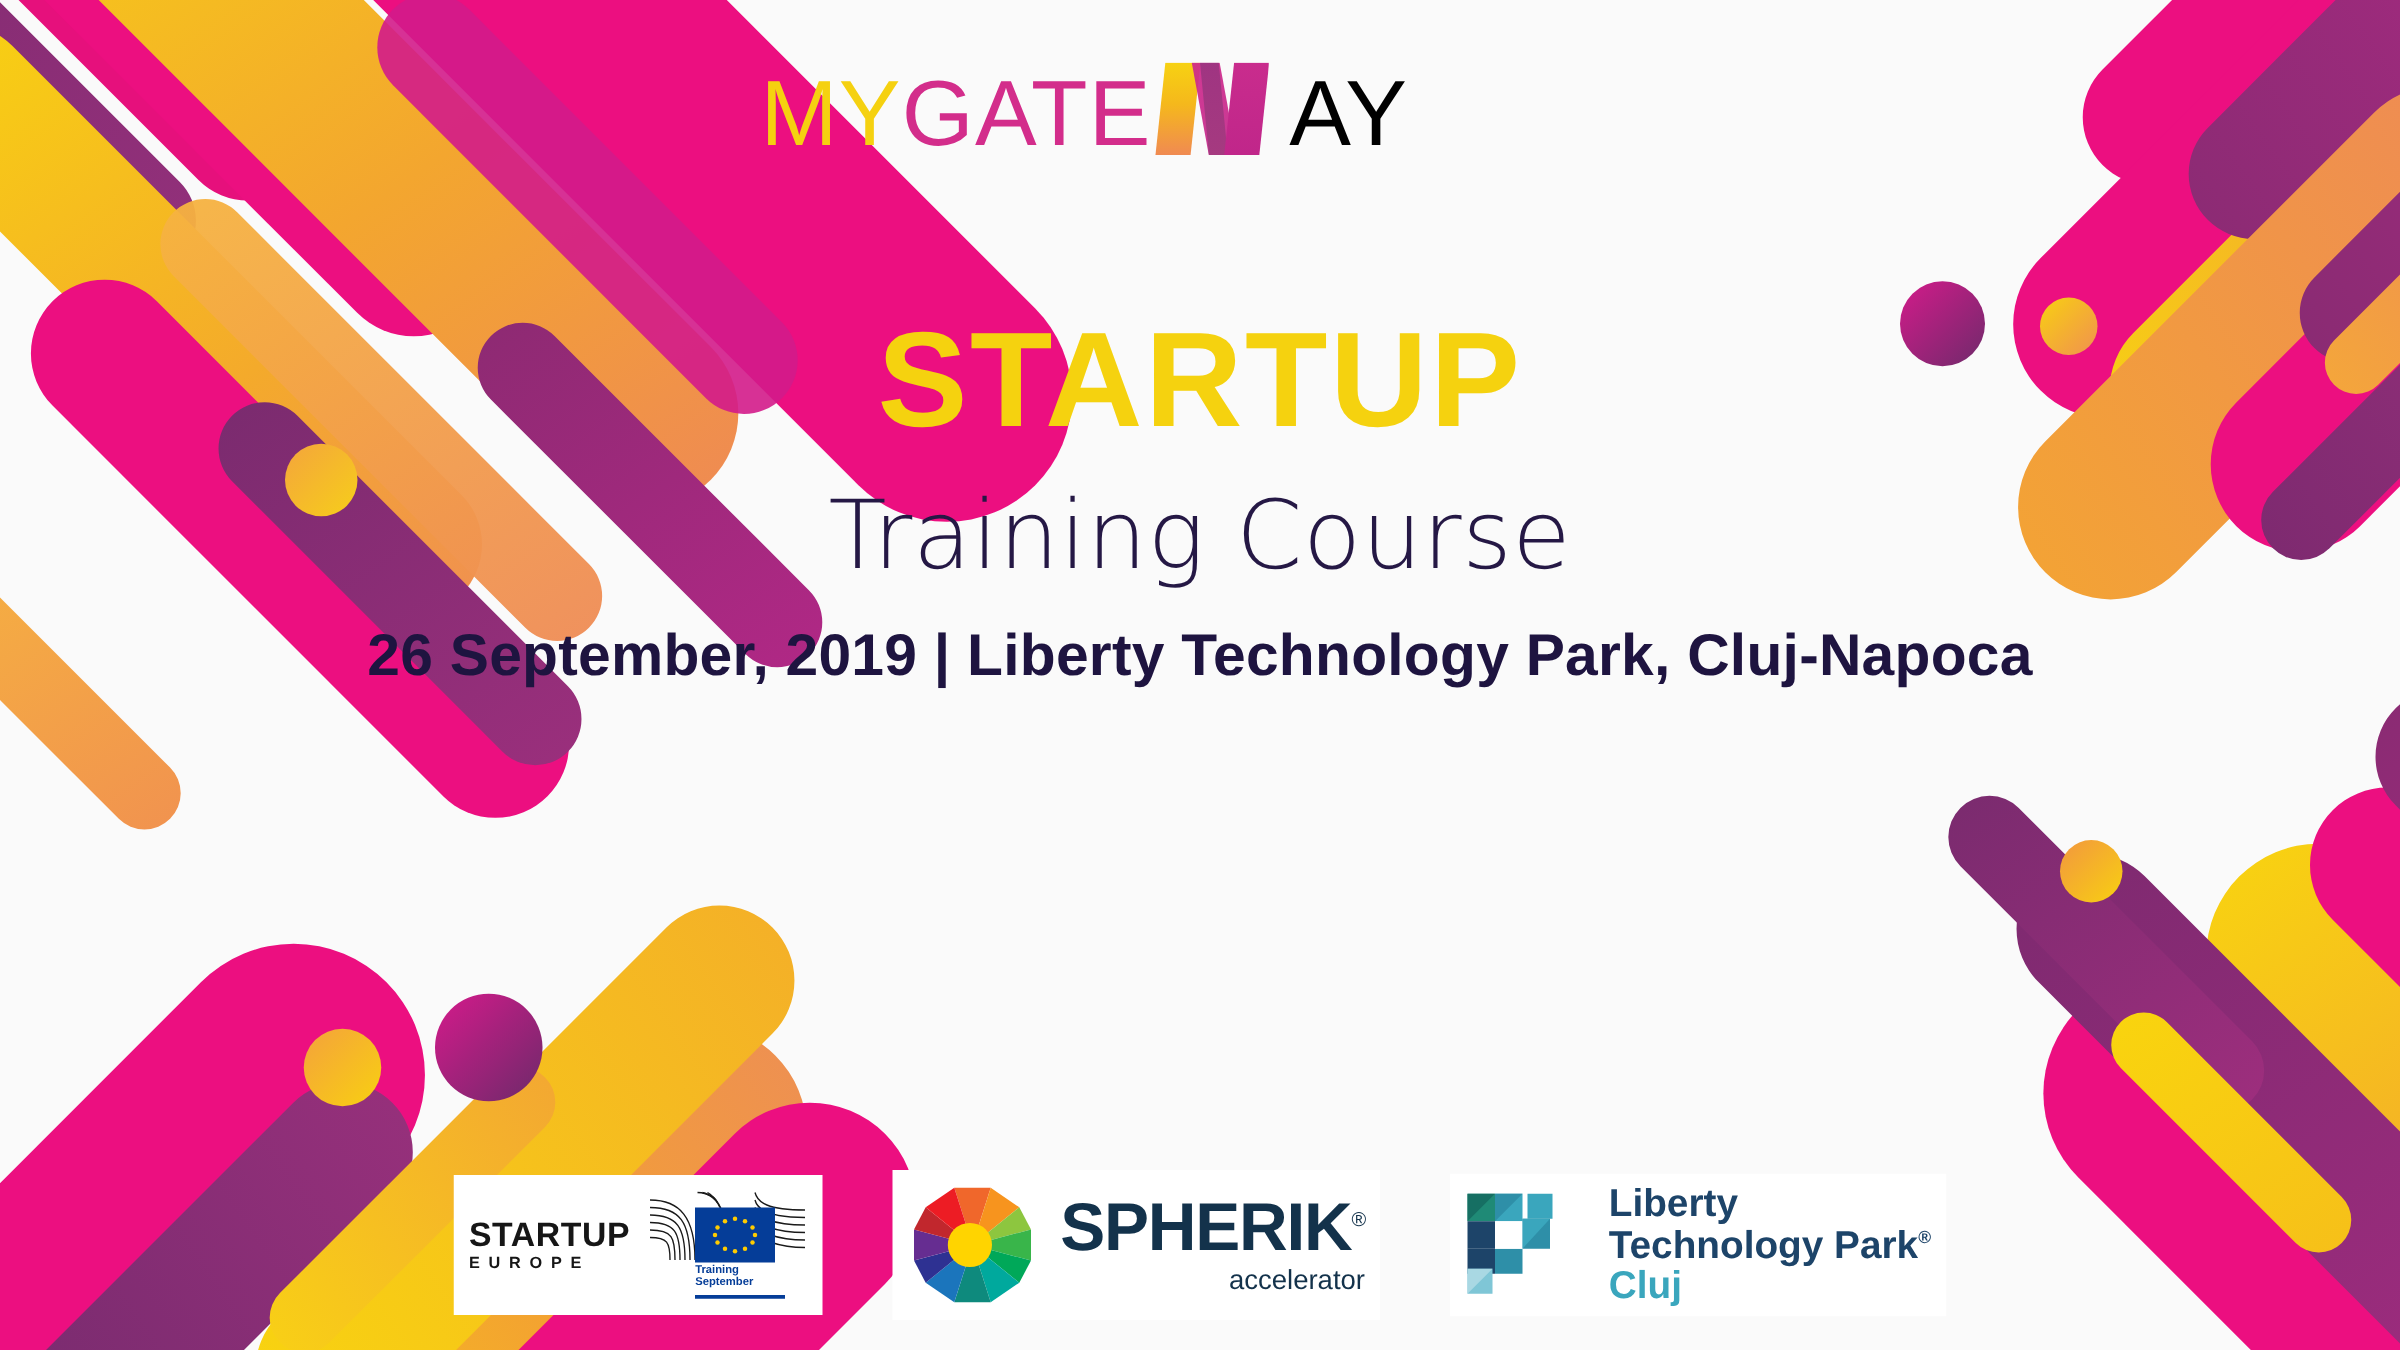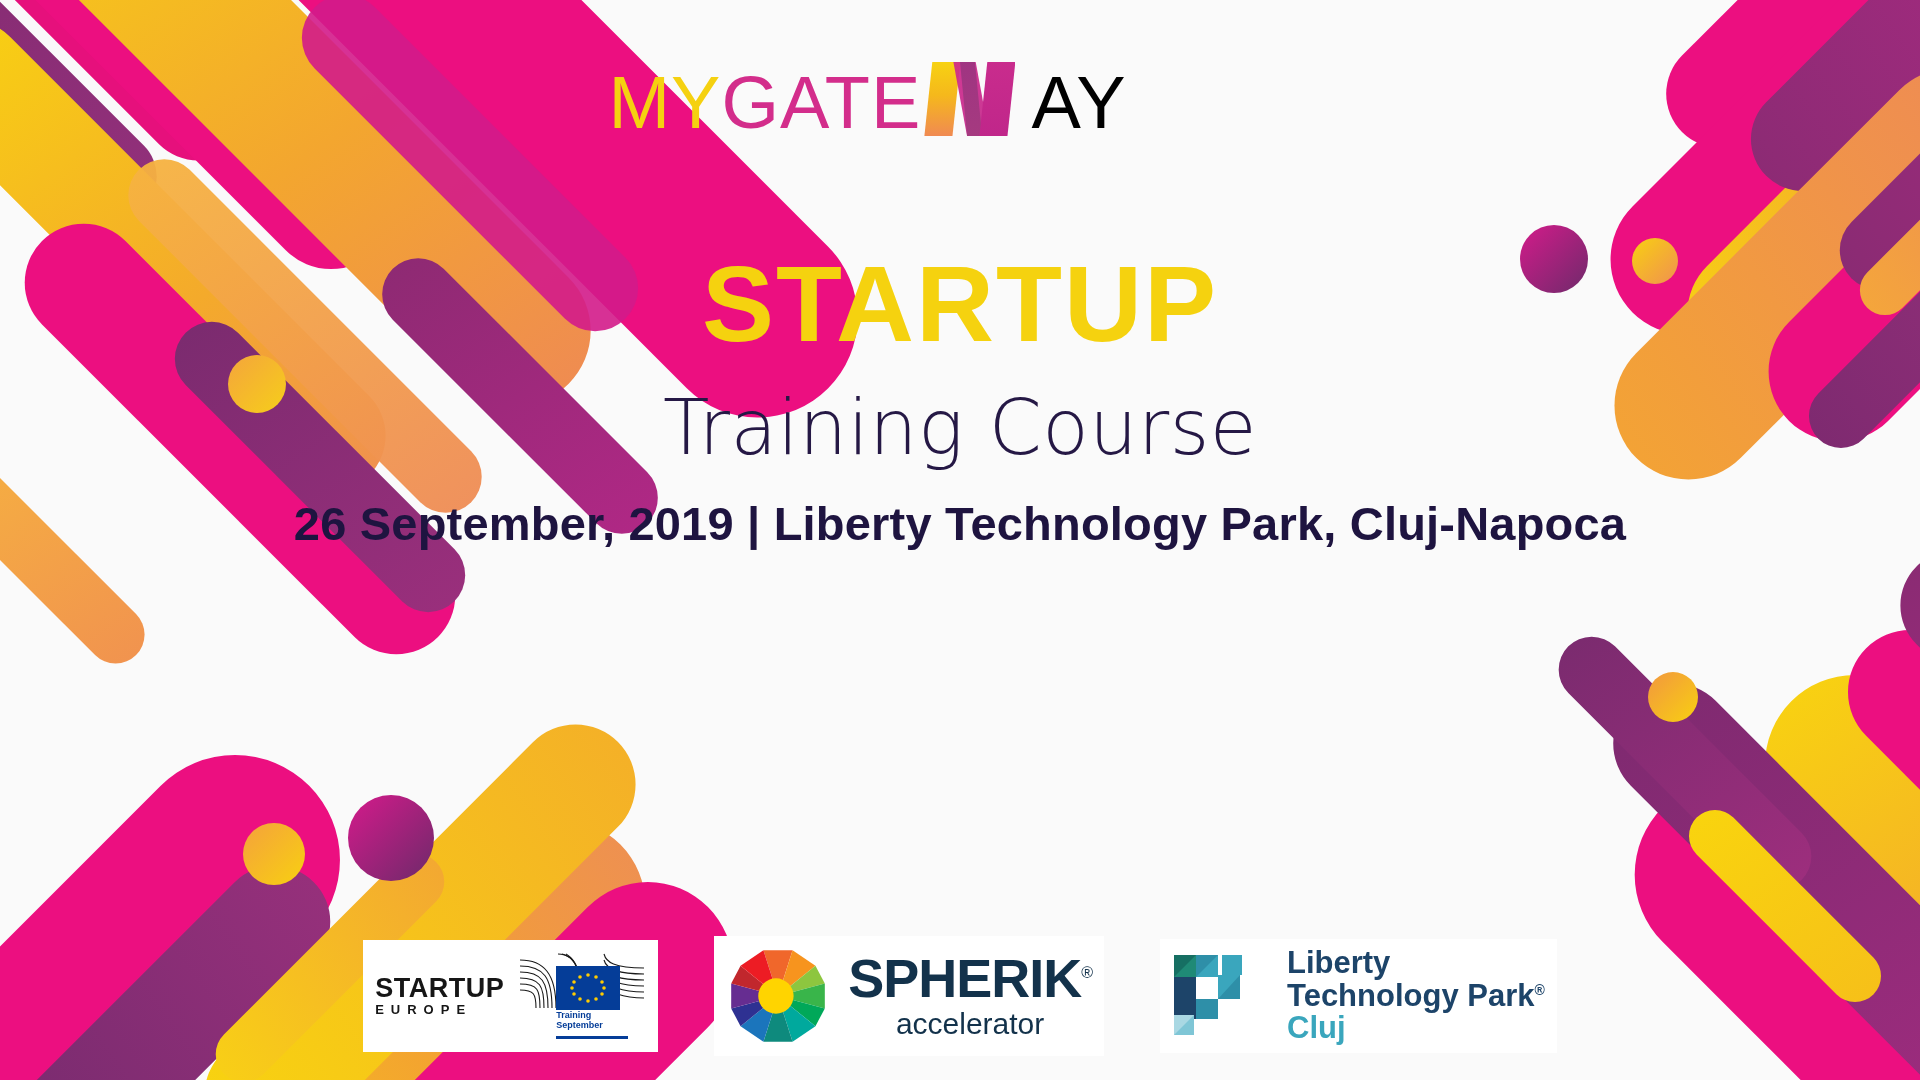--- a/index.html
+++ b/index.html
@@ -30,21 +30,21 @@
     transform-origin: center;
   }
   .dot {
     position: absolute;
     border-radius: 50%;
   }
 
   
   .logo {
     position: absolute;
-    top: 54px;
+    top: 42px;
     left: 0;
     width: 1735px;
     text-align: center;
     height: 86px;
   }
   .logo-inner {
     display: inline-flex;
     align-items: flex-end;
     height: 86px;
     line-height: 1;
@@ -185,31 +185,31 @@
   .ec-caption {
     position:absolute; left: 38px; top: 62px; width: 74px;
     font-family:"Liberation Sans", sans-serif;
     font-size: 9px; font-weight:bold; color:#053D98; line-height:1.15;
   }
   .ec-underline { position:absolute; left:38px; top:88px; width:72px; height:3px; background:#053D98; }
   .ec-lines { position:absolute; left:0; top:4px; width:128px; height:58px; }
 
   
   .sph-wrap { display:flex; align-items:center; gap:18px; }
-  .sph-text { text-align:center; }
+  .sph-text { text-align:right; }
   .sph-name {
     font-family:"Liberation Sans", sans-serif;
     font-weight: bold; font-size: 54px; color:#13324B;
     letter-spacing: -1px; line-height: 1;
     position: relative; display:inline-block;
   }
   .sph-reg { font-size:16px; vertical-align: super; font-weight:normal; }
   .sph-sub {
     font-family:"Liberation Sans", sans-serif;
-    font-weight: normal; font-size: 30px; color:#13324B;
+    font-weight: normal; font-size: 22px; color:#13324B;
     letter-spacing: 0px; margin-top: 2px;
   }
 
   
   .lib-wrap { display:flex; align-items:center; gap:29px; }
   .lib-text { text-align:left; line-height:1.06; }
   .lib-l1, .lib-l2 {
     font-family:"Liberation Sans", sans-serif;
     font-weight:bold; font-size:31px; color:#1D4469;
   }

